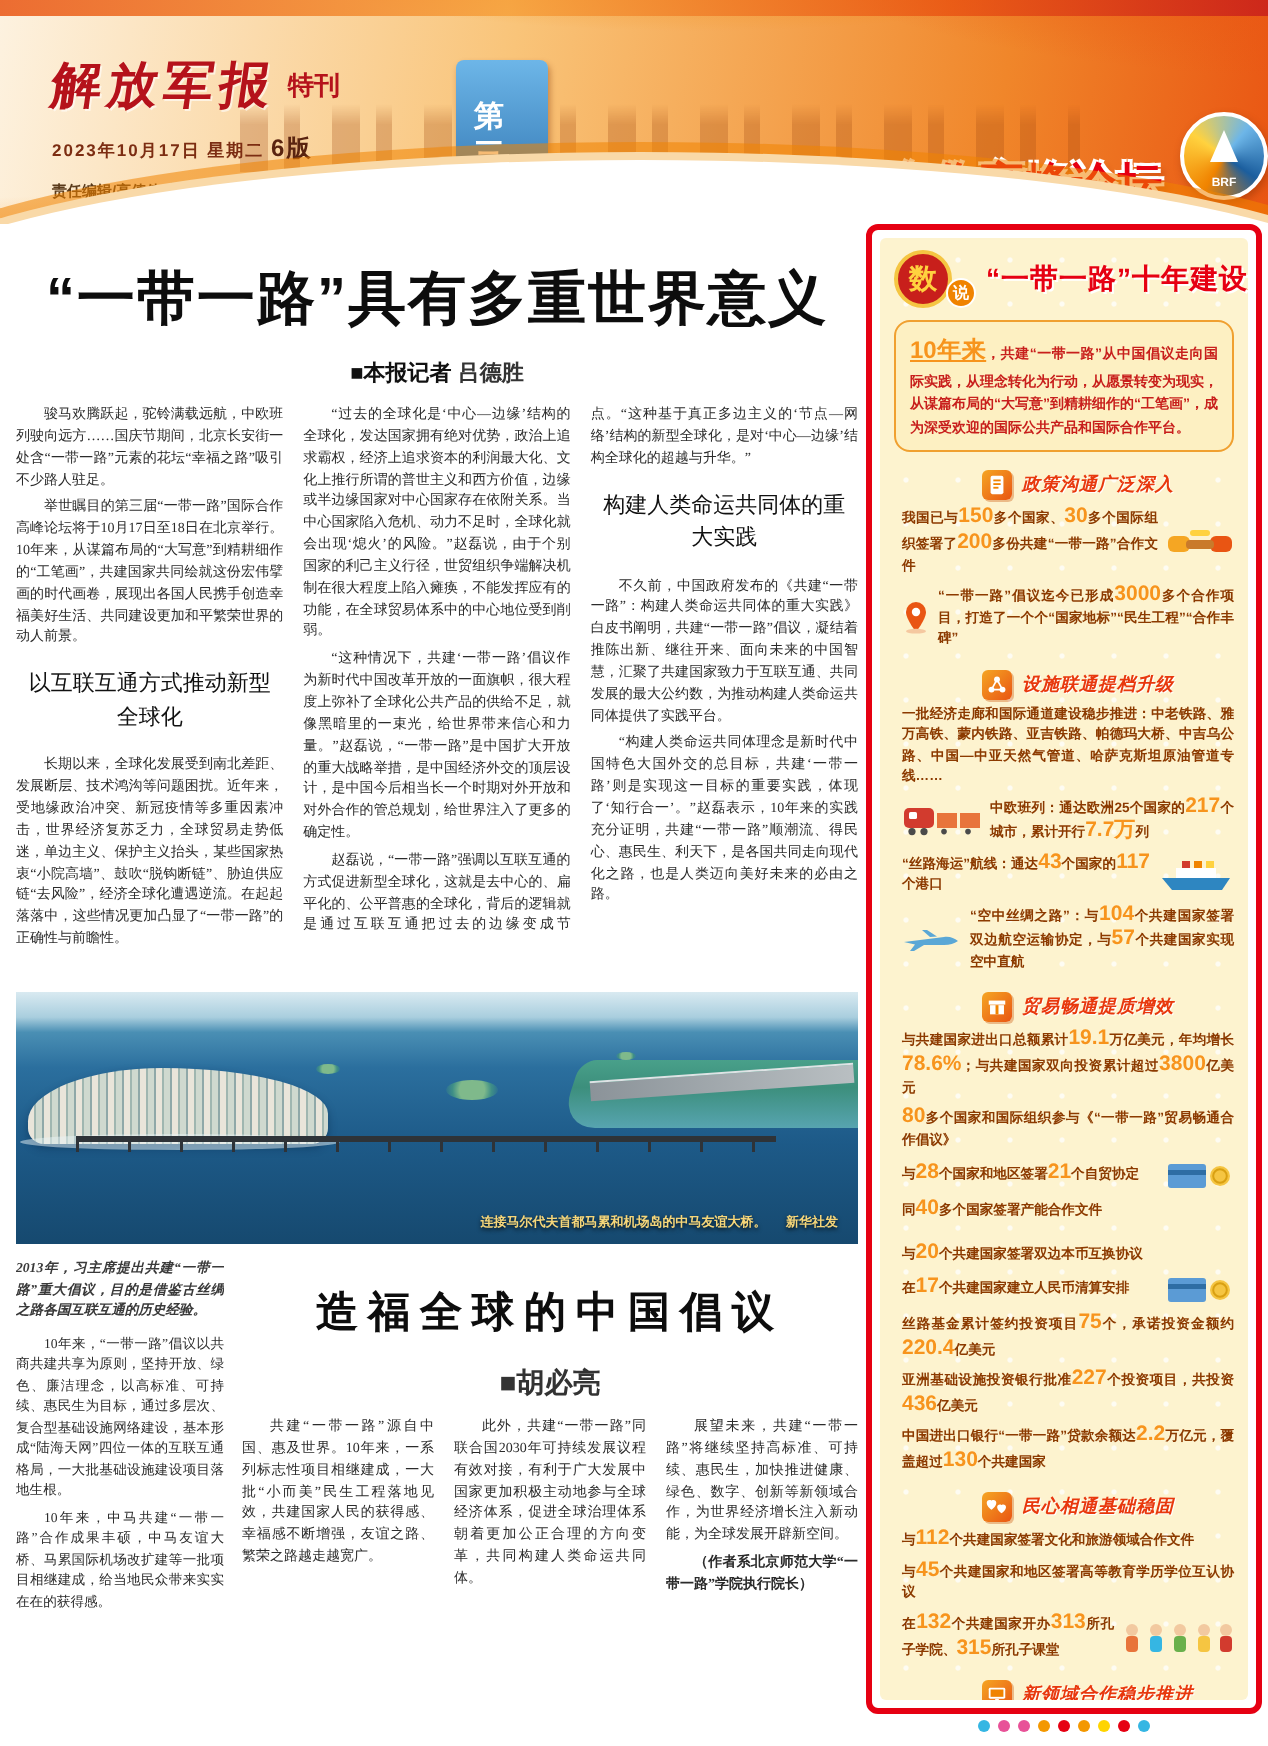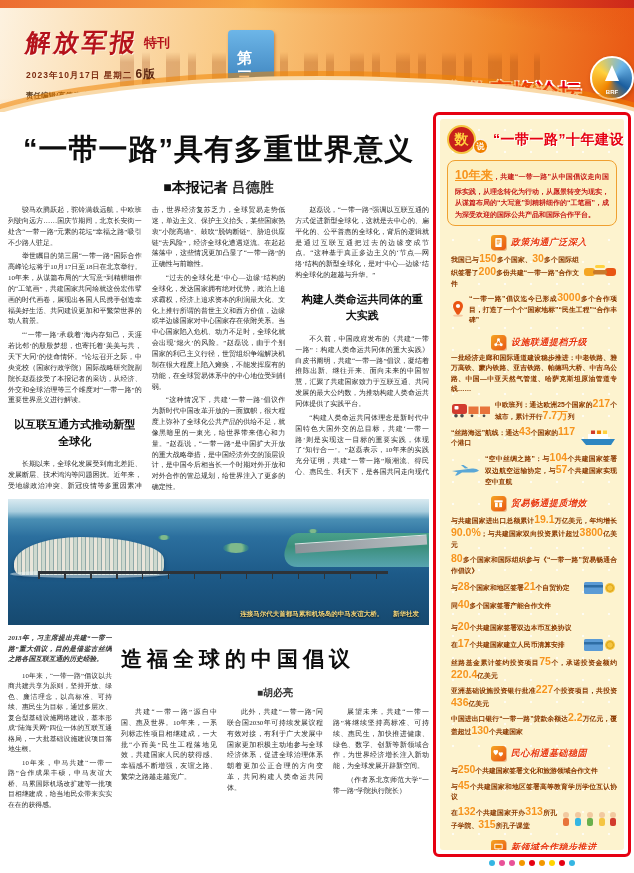--- a/index.html
+++ b/index.html
@@ -33,26 +33,26 @@
       text-shadow:-1.5px -1.5px 0 #fff,1.5px -1.5px 0 #fff,-1.5px 1.5px 0 #fff,1.5px 1.5px 0 #fff,3px 3px 3px rgba(150,40,0,.45);margin-top:28px;}
   .brf-logo{width:40px;height:40px;border-radius:50%;position:relative;flex:0 0 auto;
       background:conic-gradient(from 210deg,#f08300,#ffd23f 95deg,#6db6e8 190deg,#1b5e9e 275deg,#f08300 360deg);
       border:2px solid #fff;box-shadow:1px 2px 4px rgba(120,40,0,.4);}
   .brf-logo .sail{position:absolute;left:13px;top:7px;width:0;height:0;border-left:7px solid transparent;
       border-right:7px solid transparent;border-bottom:16px solid #fff;}
   .brf-logo .brf-text{position:absolute;left:0;right:0;bottom:3px;text-align:center;color:#fff;font-size:6px;font-weight:bold;}
   
   .left-area{position:absolute;left:8px;top:118px;width:421px;}
   .a1-headline{margin:12px 0 0 0;text-align:center;font-size:29px;font-weight:900;color:#0d0d0d;letter-spacing:1px;}
-  .byline{text-align:center;font-size:14px;color:#333;margin:9px 0 8px 0;font-weight:bold;}
+  .byline{text-align:center;font-size:11px;color:#333;margin:9px 0 8px 0;font-weight:bold;}
   .byline .sq{color:#111;}
   .a1-flow{height:288px;overflow:hidden;column-count:3;column-gap:10px;
       font-family:"Liberation Serif",serif;font-size:7px;line-height:1.55;color:#2b2b2b;text-align:justify;}
   .a-p{margin:0 0 3px 0;text-indent:14px;}
-  .a-sub{font-family:"Liberation Sans",sans-serif;font-size:11px;font-weight:700;color:#111;
+  .a-sub{font-family:"Liberation Sans",sans-serif;font-size:11px;font-weight:400;color:#111;
       text-align:center;margin:10px 4px;line-height:1.5;break-inside:avoid;}
   
   .photo{position:relative;width:421px;height:126px;margin-top:6px;overflow:hidden;
       background:linear-gradient(180deg,#d9eaf1 0%,#a9cede 10%,#4a8fb4 16%,#2b6f9e 30%,#1d5a88 60%,#16496f 100%);}
   .city{position:absolute;left:6px;top:38px;width:150px;height:38px;border-radius:45% 55% 8px 8px/70% 60% 8px 8px;
       background:repeating-linear-gradient(90deg,#e9e5da 0 3px,#9fb6b0 3px 4px,#cfd9cf 4px 7px,#8fa8a8 7px 8px);
       box-shadow:0 2px 4px rgba(0,30,60,.4);}
   .city:after{content:"";position:absolute;left:-4px;bottom:-3px;width:160px;height:8px;background:#e8f4f6;opacity:.5;border-radius:50%;}
   .airport{position:absolute;right:-6px;top:34px;width:150px;height:34px;transform:skewX(-18deg);
       background:linear-gradient(180deg,#49a08a 0%,#3c8f7c 40%,#57a4b0 100%);border-radius:8px 0 0 18px;}
@@ -63,25 +63,25 @@
   .bridge:after{content:"";position:absolute;left:0;top:2.5px;width:100%;height:5px;
       background:repeating-linear-gradient(90deg,#2e3338 0 1.5px,transparent 1.5px 26px);}
   .photo-cap{position:absolute;right:10px;bottom:6px;font-size:6.5px;font-weight:bold;color:#f5d67a;
       text-shadow:0 1px 2px rgba(0,0,0,.8);}
   
   .bottom{display:flex;gap:9px;margin-top:6px;height:248px;overflow:hidden;}
   .colA{width:104px;flex:0 0 auto;font-family:"Liberation Serif",serif;font-size:6.8px;line-height:1.55;
       color:#2b2b2b;text-align:justify;overflow:hidden;}
   .colA .caption{font-weight:bold;color:#3a3a3a;margin:2px 0 6px 0;font-style:italic;}
   .colB{flex:1;min-width:0;}
-  .a2-headline{margin:14px 0 13px 0;text-align:left;font-size:21px;font-weight:900;color:#0d0d0d;letter-spacing:5px;}
-  .a2-byline{text-align:center;font-size:10px;font-weight:bold;color:#333;margin:6px 0 7px 0;}
+  .a2-headline{margin:14px 0 13px 0;text-align:center;font-size:21px;font-weight:900;color:#0d0d0d;letter-spacing:5px;}
+  .a2-byline{text-align:center;font-size:14px;font-weight:bold;color:#333;margin:6px 0 7px 0;}
   .a2-flow{column-count:3;column-gap:10px;height:158px;overflow:hidden;
       font-family:"Liberation Serif",serif;font-size:7px;line-height:1.55;color:#2b2b2b;text-align:justify;}
-  .a2-note{font-weight:normal;}
+  .a2-note{font-weight:bold;}
   
   .panel{position:absolute;left:433px;top:112px;width:198px;height:745px;box-sizing:border-box;
       border:3px solid #e60012;border-radius:6px;background:#fff;padding:4px;box-shadow:0 0 0 1px #fff inset;}
   .panel-bg{height:100%;box-sizing:border-box;background:#fdf3cf;border-radius:3px;padding:6px 7px;overflow:hidden;
       background-image:radial-gradient(circle,rgba(255,255,255,.75) 1px,rgba(255,255,255,0) 1.6px);background-size:26px 22px;}
   .p-head{display:flex;align-items:center;gap:5px;margin-bottom:6px;}
   .badge{width:25px;height:25px;border-radius:50%;background:#c81f1b;border:2px solid #f5c542;color:#ffd23f;
       font-size:14px;font-weight:900;display:flex;align-items:center;justify-content:center;flex:0 0 auto;}
   .badge-sub{width:13px;height:13px;border-radius:50%;background:#f08300;color:#fff;font-size:8px;font-weight:bold;
       display:flex;align-items:center;justify-content:center;margin-left:-8px;margin-top:14px;flex:0 0 auto;border:1px solid #fff;}
@@ -127,21 +127,20 @@
 
   <main class="left-area">
     <h1 class="a1-headline">“一带一路”具有多重世界意义</h1>
     <div class="byline">
       <span class="sq">■本报记者</span>
       <span>吕德胜</span>
     </div>
     <div class="a1-flow">
         <p class="a-p">骏马欢腾跃起，驼铃满载远航，中欧班列驶向远方……国庆节期间，北京长安街一处含“一带一路”元素的花坛“幸福之路”吸引不少路人驻足。</p>
         <p class="a-p">举世瞩目的第三届“一带一路”国际合作高峰论坛将于10月17日至18日在北京举行。10年来，从谋篇布局的“大写意”到精耕细作的“工笔画”，共建国家共同绘就这份宏伟擘画的时代画卷，展现出各国人民携手创造幸福美好生活、共同建设更加和平繁荣世界的动人前景。</p>
-        <p class="a-p">“‘一带一路’承载着‘海内存知己，天涯若比邻’的殷殷梦想，也寄托着‘美美与共，天下大同’的使命情怀。”论坛召开之际，中央党校（国家行政学院）国际战略研究院副院长赵磊接受了本报记者的采访，从经济、外交和全球治理等三个维度对“一带一路”的重要世界意义进行解读。</p>
         <h3 class="a-sub">以互联互通方式推动新型全球化</h3>
         <p class="a-p">长期以来，全球化发展受到南北差距、发展断层、技术鸿沟等问题困扰。近年来，受地缘政治冲突、新冠疫情等多重因素冲击，世界经济复苏乏力，全球贸易走势低迷，单边主义、保护主义抬头，某些国家热衷“小院高墙”、鼓吹“脱钩断链”、胁迫供应链“去风险”，经济全球化遭遇逆流。在起起落落中，这些情况更加凸显了“一带一路”的正确性与前瞻性。</p>
         <p class="a-p">“过去的全球化是‘中心—边缘’结构的全球化，发达国家拥有绝对优势，政治上追求霸权，经济上追求资本的利润最大化、文化上推行所谓的普世主义和西方价值，边缘或半边缘国家对中心国家存在依附关系。当中心国家陷入危机、动力不足时，全球化就会出现‘熄火’的风险。”赵磊说，由于个别国家的利己主义行径，世贸组织争端解决机制在很大程度上陷入瘫痪，不能发挥应有的功能，在全球贸易体系中的中心地位受到削弱。</p>
         <p class="a-p">“这种情况下，共建‘一带一路’倡议作为新时代中国改革开放的一面旗帜，很大程度上弥补了全球化公共产品的供给不足，就像黑暗里的一束光，给世界带来信心和力量。”赵磊说，“一带一路”是中国扩大开放的重大战略举措，是中国经济外交的顶层设计，是中国今后相当长一个时期对外开放和对外合作的管总规划，给世界注入了更多的确定性。</p>
         <p class="a-p">赵磊说，“一带一路”强调以互联互通的方式促进新型全球化，这就是去中心的、扁平化的、公平普惠的全球化，背后的逻辑就是通过互联互通把过去的边缘变成节点。“这种基于真正多边主义的‘节点—网络’结构的新型全球化，是对‘中心—边缘’结构全球化的超越与升华。”</p>
         <h3 class="a-sub">构建人类命运共同体的重大实践</h3>
         <p class="a-p">不久前，中国政府发布的《共建“一带一路”：构建人类命运共同体的重大实践》白皮书阐明，共建“一带一路”倡议，凝结着推陈出新、继往开来、面向未来的中国智慧，汇聚了共建国家致力于互联互通、共同发展的最大公约数，为推动构建人类命运共同体提供了实践平台。</p>
         <p class="a-p">“构建人类命运共同体理念是新时代中国特色大国外交的总目标，共建‘一带一路’则是实现这一目标的重要实践，体现了‘知行合一’。”赵磊表示，10年来的实践充分证明，共建“一带一路”顺潮流、得民心、惠民生、利天下，是各国共同走向现代化之路，也是人类迈向美好未来的必由之路。</p>
       </div>
 
@@ -282,21 +281,21 @@
               <span class="sec-icon">
                 <svg viewBox="0 0 12 12">
                   <rect x="1.5" y="2.5" width="9" height="2.2" fill="#fff"></rect>
                   <rect x="2.2" y="5" width="7.6" height="5" fill="#fff"></rect>
                   <rect x="5.2" y="5" width="1.6" height="5" fill="#f08300"></rect>
                 </svg>
               </span>
               <span class="sec-title">贸易畅通提质增效</span>
             </div>
             <div class="pitem">
-              <span class="txt"><span>与共建国家进出口总额累计</span><span class="seg-hl">19.1</span><span>万亿美元，年均增长</span><span class="seg-hl">90.0%</span><span>；与共建国家双向投资累计超过</span><span class="seg-hl">3800</span><span>亿美元</span></span>
+              <span class="txt"><span>与共建国家进出口总额累计</span><span class="seg-hl">19.1</span><span>万亿美元，年均增长</span><span class="seg-hl">78.6%</span><span>；与共建国家双向投资累计超过</span><span class="seg-hl">3800</span><span>亿美元</span></span>
             </div>
             <div class="pitem">
               <span class="txt"><span></span><span class="seg-hl">80</span><span>多个国家和国际组织参与《“一带一路”贸易畅通合作倡议》</span></span>
             </div>
             <div class="pitem">
               <span class="txt"><span>与</span><span class="seg-hl">28</span><span>个国家和地区签署</span><span class="seg-hl">21</span><span>个自贸协定</span></span>
               <span class="art">
                 <svg width="34" height="17" viewBox="0 0 34 17">
                   <rect x="1" y="3" width="19" height="12" rx="1.5" fill="#5b9bd5"></rect>
                   <rect x="1" y="6" width="19" height="2.5" fill="#2e6da4"></rect>
@@ -338,21 +337,21 @@
             <div class="sec-head">
               <span class="sec-icon">
                 <svg viewBox="0 0 12 12">
                   <path d="M4 2.2c1 0 1.6.7 1.6 1.5C5.6 5.4 4 6.8 3 7.5 2 6.8.4 5.4.4 3.7.4 2.9 1 2.2 2 2.2c.6 0 1 .3 1 .3s.4-.3 1-.3z" fill="#fff"></path>
                   <path d="M9.4 4.6c.9 0 1.5.6 1.5 1.4 0 1.5-1.5 2.8-2.4 3.4-.9-.6-2.4-1.9-2.4-3.4 0-.8.6-1.4 1.5-1.4.5 0 .9.3.9.3s.4-.3.9-.3z" fill="#fff"></path>
                 </svg>
               </span>
               <span class="sec-title">民心相通基础稳固</span>
             </div>
             <div class="pitem">
-              <span class="txt"><span>与</span><span class="seg-hl">250</span><span>个共建国家签署文化和旅游领域合作文件</span></span>
+              <span class="txt"><span>与</span><span class="seg-hl">112</span><span>个共建国家签署文化和旅游领域合作文件</span></span>
             </div>
             <div class="pitem">
               <span class="txt"><span>与</span><span class="seg-hl">45</span><span>个共建国家和地区签署高等教育学历学位互认协议</span></span>
             </div>
             <div class="pitem">
               <span class="txt"><span>在</span><span class="seg-hl">132</span><span>个共建国家开办</span><span class="seg-hl">313</span><span>所孔子学院、</span><span class="seg-hl">315</span><span>所孔子课堂</span></span>
               <span class="art">
                 <svg width="56" height="20" viewBox="0 0 56 20">
                   <g>
                     <circle cx="5" cy="6" r="3" fill="#f2c9a0"></circle>

